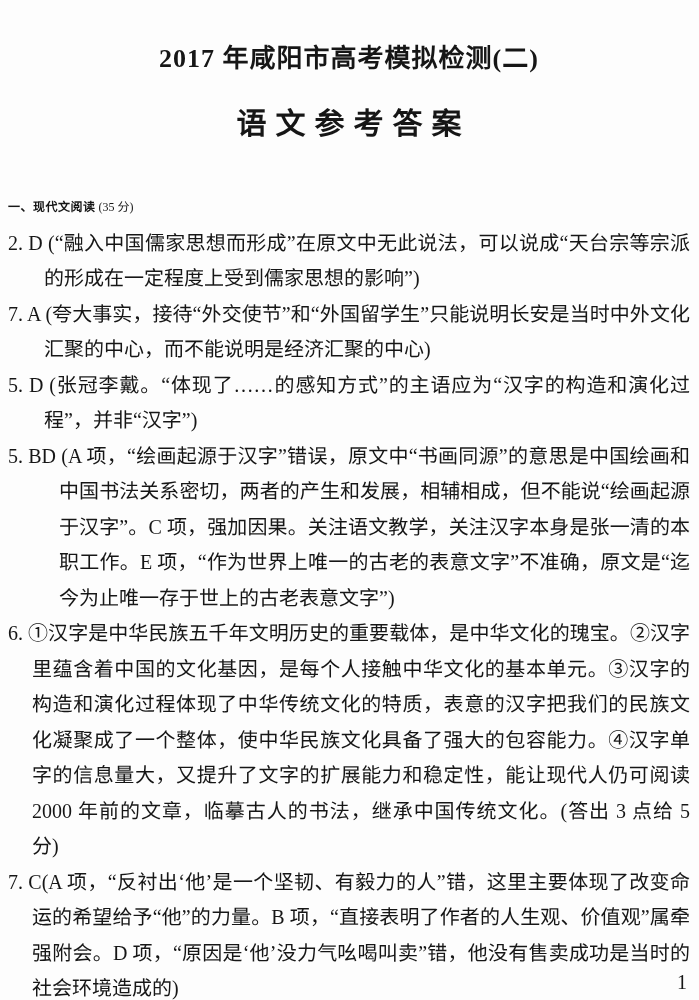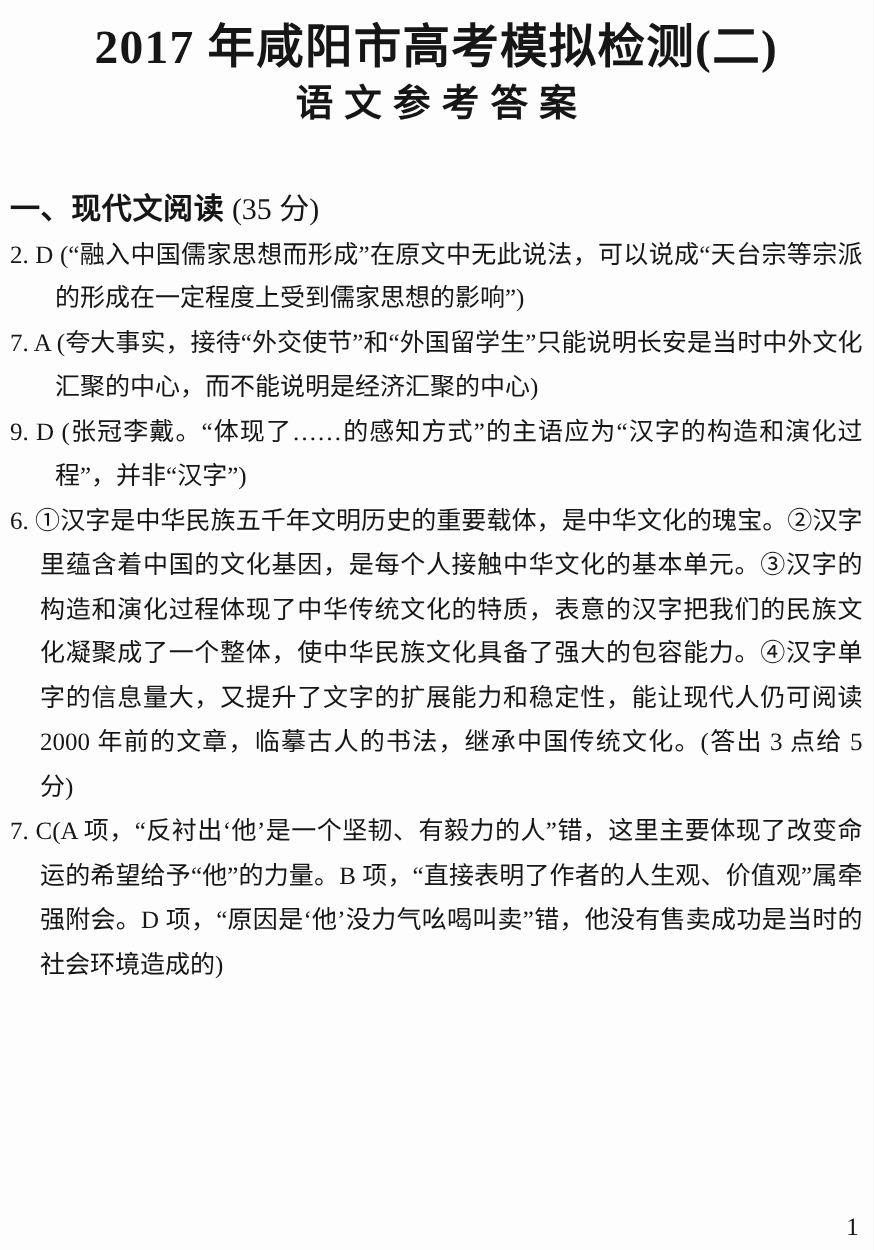--- a/index.html
+++ b/index.html
@@ -13,39 +13,41 @@
     color: #161616;
     font-family: "Liberation Serif", "DejaVu Serif", serif;
     overflow: hidden;
     padding: 0 9px 0 8px;
   }
   .title-block {
     padding-top: 16px;
     text-align: center;
   }
   .title-line1 {
-    font-size: 38px;
+    font-size: 26px;
     font-weight: bold;
     line-height: 45px;
     letter-spacing: 1px;
+    margin-top: 20px;
   }
   .title-line2 {
     font-size: 30px;
     font-weight: bold;
     line-height: 45px;
     letter-spacing: 9px;
     text-indent: 9px; 
+    margin-top: 20px;
   }
   .content {
     margin-top: 44px;
     font-size: 20px;
     line-height: 35.5px;
   }
   .section-heading {
-    font-size: 24px;
+    font-size: 12px;
     line-height: 35.5px;
     white-space: nowrap;
   }
   .section-heading .hd-label {
     font-family: "Liberation Sans", "DejaVu Sans", sans-serif;
     font-weight: bold;
     letter-spacing: 0.5px;
   }
   .section-heading .hd-score {
     font-weight: normal;
@@ -78,21 +80,22 @@
   <div class="content">
 
     <div class="section-heading">
       <span class="hd-label">一、现代文阅读</span>
       <span class="hd-score">(35 分)</span>
     </div>
 
     <div class="answers">
       <p class="hang-36">2. D (“融入中国儒家思想而形成”在原文中无此说法，可以说成“天台宗等宗派的形成在一定程度上受到儒家思想的影响”)</p>
       <p class="hang-36">7. A (夸大事实，接待“外交使节”和“外国留学生”只能说明长安是当时中外文化汇聚的中心，而不能说明是经济汇聚的中心)</p>
-      <p class="hang-36">9. D (张冠李戴。“体现了……的感知方式”的主语应为“汉字的构造和演化过程”，并非“汉字”)</p>
+      <p class="hang-36">5. D (张冠李戴。“体现了……的感知方式”的主语应为“汉字的构造和演化过程”，并非“汉字”)</p>
+      <p class="hang-51">5. BD (A 项，“绘画起源于汉字”错误，原文中“书画同源”的意思是中国绘画和中国书法关系密切，两者的产生和发展，相辅相成，但不能说“绘画起源于汉字”。C 项，强加因果。关注语文教学，关注汉字本身是张一清的本职工作。E 项，“作为世界上唯一的古老的表意文字”不准确，原文是“迄今为止唯一存于世上的古老表意文字”)</p>
       <p class="hang-24">6. ①汉字是中华民族五千年文明历史的重要载体，是中华文化的瑰宝。②汉字里蕴含着中国的文化基因，是每个人接触中华文化的基本单元。③汉字的构造和演化过程体现了中华传统文化的特质，表意的汉字把我们的民族文化凝聚成了一个整体，使中华民族文化具备了强大的包容能力。④汉字单字的信息量大，又提升了文字的扩展能力和稳定性，能让现代人仍可阅读 2000 年前的文章，临摹古人的书法，继承中国传统文化。(答出 3 点给 5 分)</p>
       <p class="hang-24">7. C(A 项，“反衬出‘他’是一个坚韧、有毅力的人”错，这里主要体现了改变命运的希望给予“他”的力量。B 项，“直接表明了作者的人生观、价值观”属牵强附会。D 项，“原因是‘他’没力气吆喝叫卖”错，他没有售卖成功是当时的社会环境造成的)</p>
     </div>
 
   </div>
 
   <div class="page-number">1</div>
 
 </div>
 

